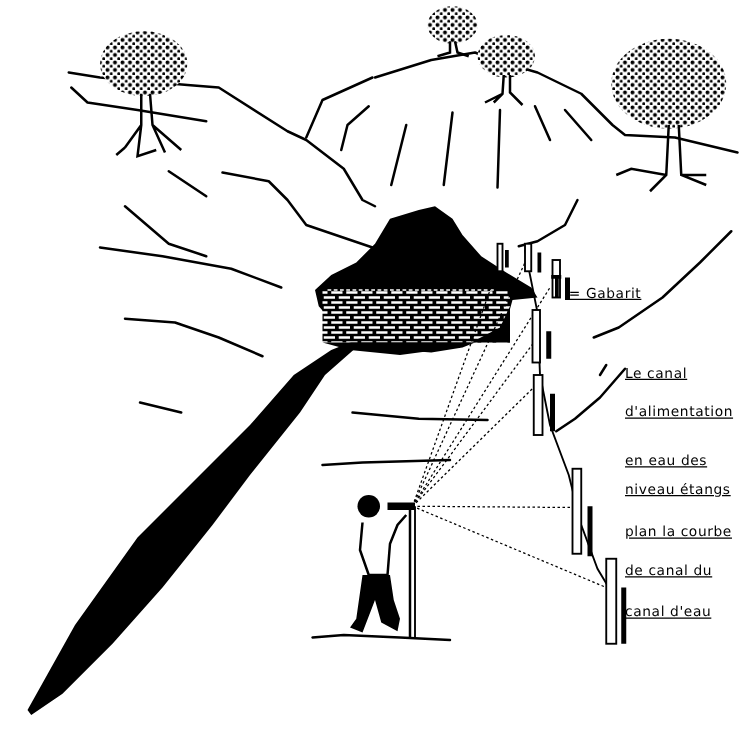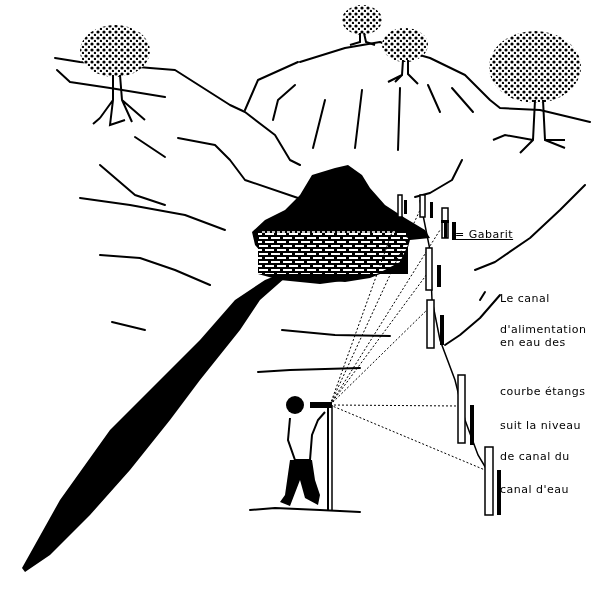--- a/index.html
+++ b/index.html
@@ -1,20 +1,20 @@
 <!DOCTYPE html>
 <html><head>
 <meta charset="utf-8">
 <style>
   html,body{margin:0;padding:0;background:#ffffff;}
   #stage{position:relative;width:600px;height:590px;overflow:hidden;background:#ffffff;}
   svg{position:absolute;left:0;top:0;}
   .lbl{position:absolute;font-family:"DejaVu Sans", sans-serif;font-size:11px;color:#000;letter-spacing:0.5px;white-space:nowrap;}
   .gab{left:455px;top:228px;text-decoration:underline;}
-  .cap{left:500px;font-size:11px;}
+  .cap{left:500px;font-size:11px;text-decoration:underline;}
 </style>
 </head>
 <body>
 
 <div id="stage">
 <svg width="600" height="590" viewBox="0 0 600 590">
   <defs>
     <pattern id="leaf" width="6" height="6" patternUnits="userSpaceOnUse">
       <rect width="6" height="6" fill="#fff"></rect>
       <circle cx="2" cy="2" r="1.6" fill="#000"></circle>
@@ -127,18 +127,18 @@
     <path d="M290,460 L285,495 L280,502 L290,506 L300,480 L305,498 L318,505 L320,495 L315,480 L312,460 Z" fill="#000"></path>
     <rect x="310" y="402" width="22" height="6" fill="#000"></rect>
     <line x1="328" y1="405" x2="328" y2="510" stroke="#000" stroke-width="2"></line>
     <line x1="332" y1="405" x2="332" y2="510" stroke="#000" stroke-width="1.5"></line>
   </g>
 </svg>
 
 <div class="lbl gab">= Gabarit</div>
 <div class="lbl cap" style="top:292px">Le canal</div>
 <div class="lbl cap" style="top:323px">d'alimentation</div>
-<div class="lbl cap" style="top:336px">en eau des</div>
-<div class="lbl cap" style="top:385px">courbe étangs</div>
-<div class="lbl cap" style="top:419px">suit la niveau</div>
+<div class="lbl cap" style="top:362px">en eau des</div>
+<div class="lbl cap" style="top:385px">niveau étangs</div>
+<div class="lbl cap" style="top:419px">plan la courbe</div>
 <div class="lbl cap" style="top:450px">de canal du</div>
 <div class="lbl cap" style="top:483px">canal d'eau</div>
 </div>
 
 </body></html>

